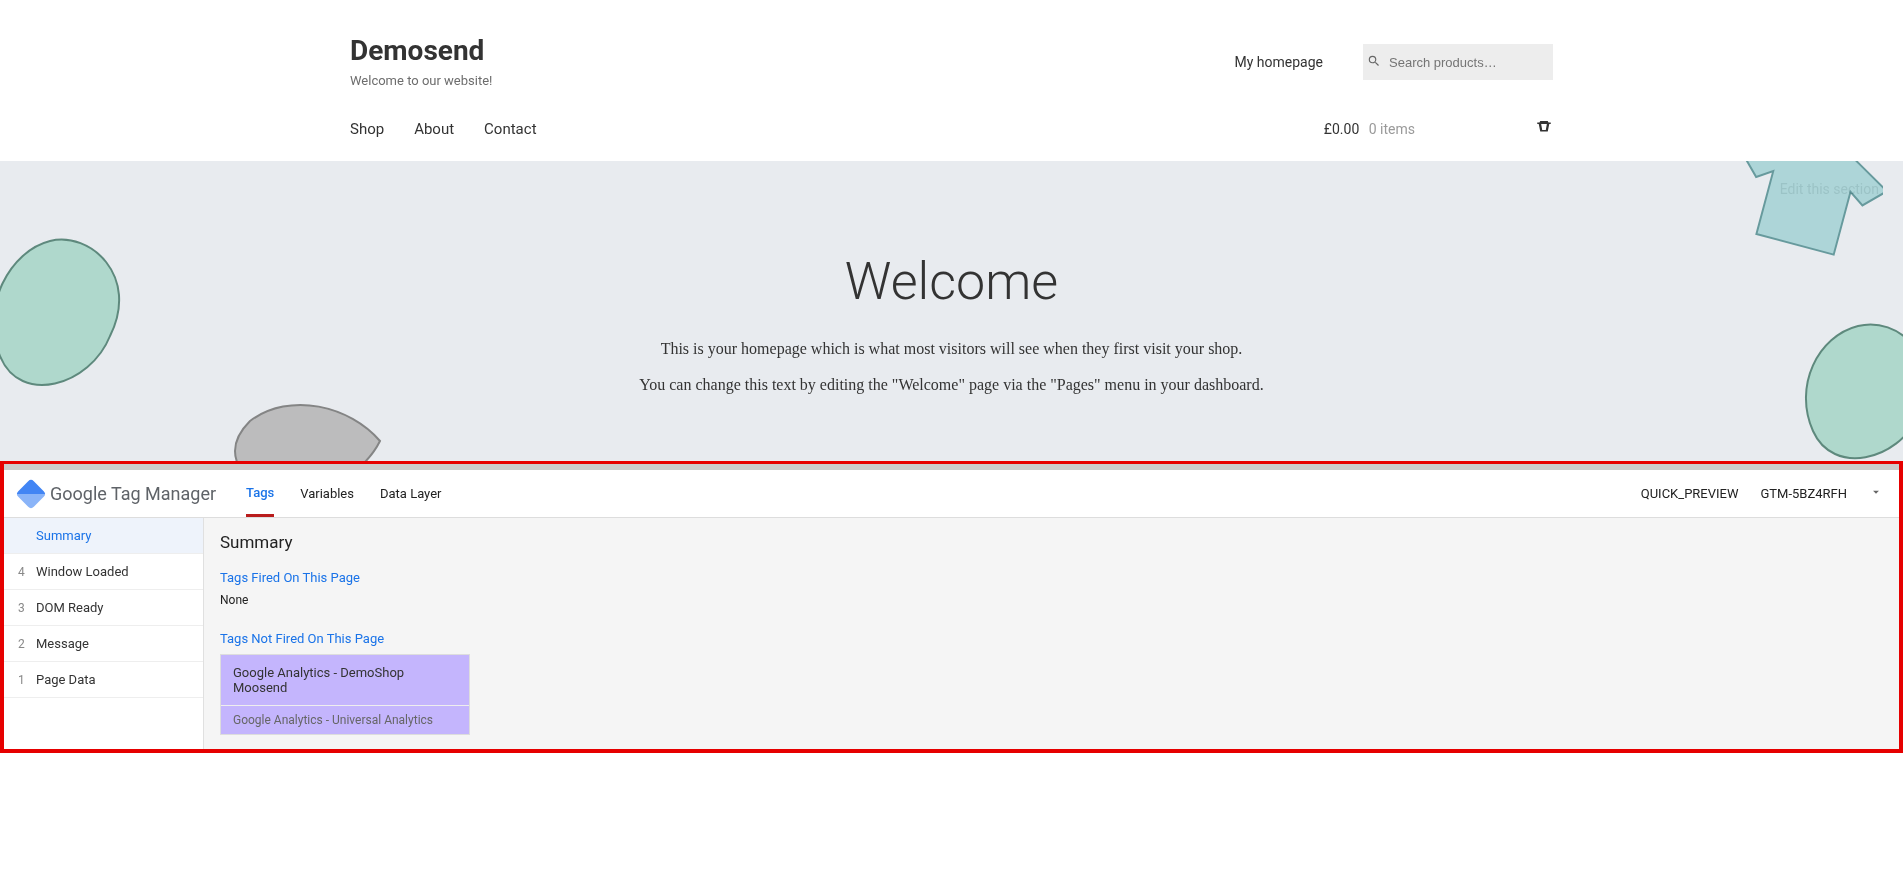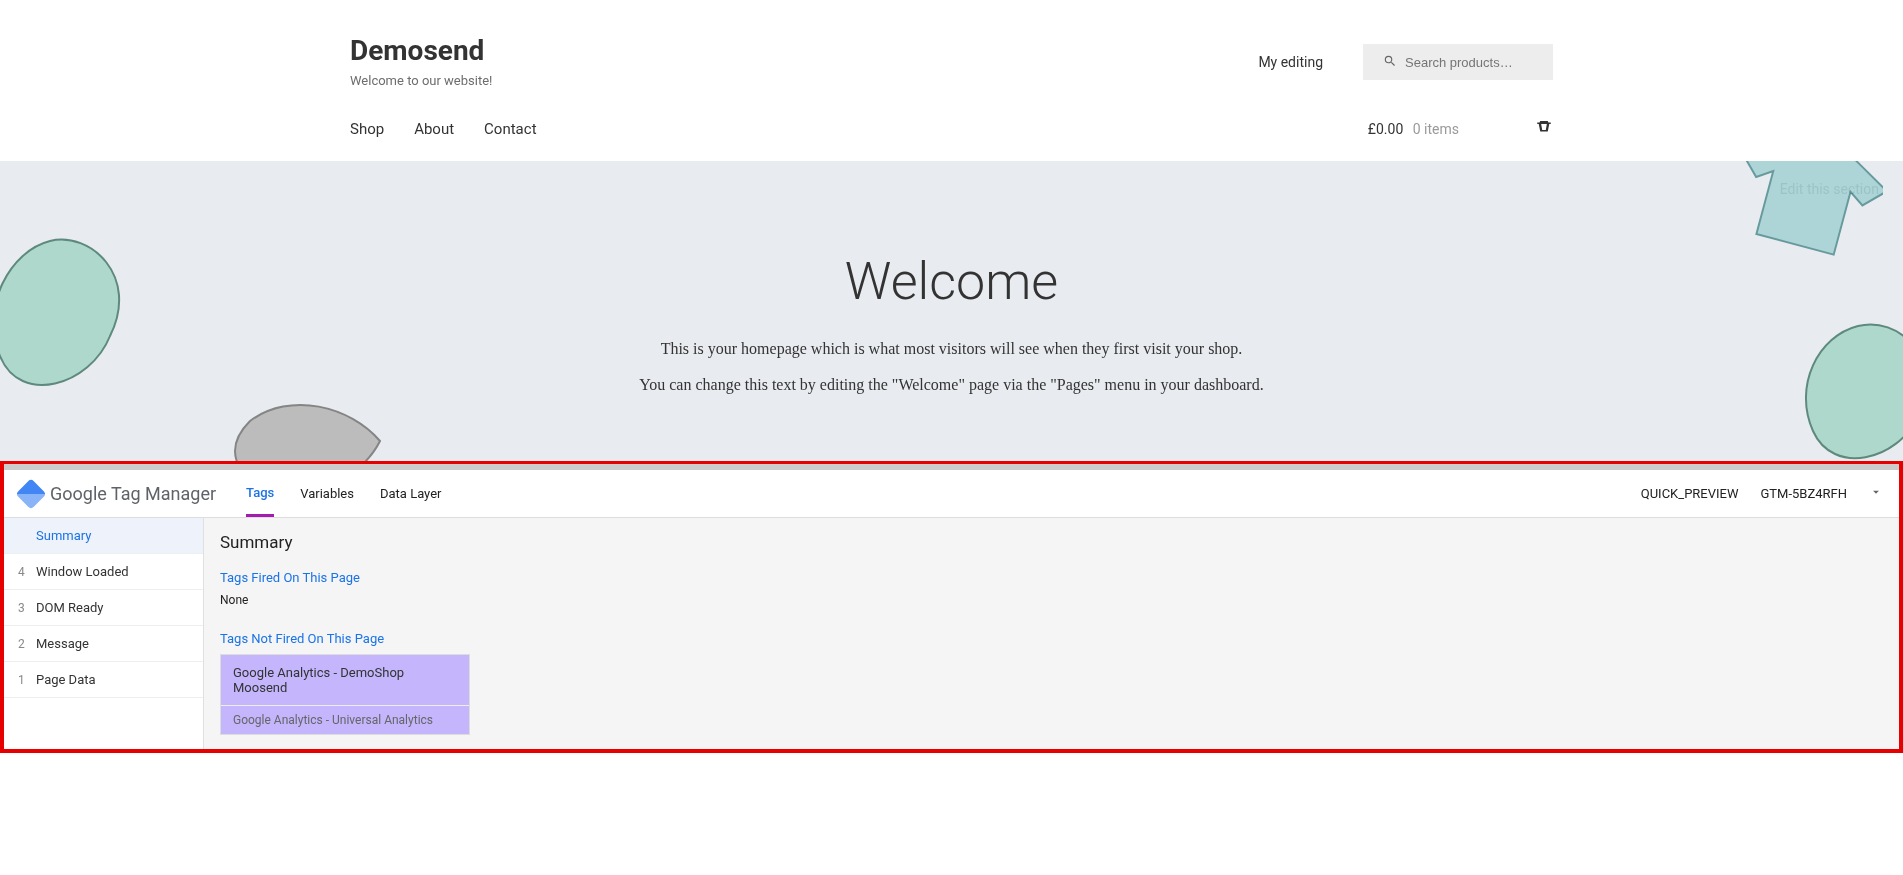--- a/index.html
+++ b/index.html
@@ -18,35 +18,35 @@
     padding: 34px 350px 0 350px;
   }
   .brand-title { font-size: 28px; font-weight: 700; color: #333; }
   .brand-tag   { font-size: 13px; color: #6d6d6d; margin-top: 6px; }
   .header-right { display: flex; align-items: center; gap: 40px; margin-top: 10px;}
   .my-account { font-size: 14px; color: #333; cursor: pointer; }
   .search-box {
     width: 190px; height: 36px;
     background: #ededed;
     display: flex; align-items: center;
-    padding: 0 20px; gap: 8px;
+    padding: 0 4px; gap: 8px;
   }
   .search-box svg { width: 14px; height: 14px; fill:#666; }
   .search-box input {
     border: none; outline: none; background: transparent;
     font-size: 13px; color:#666; width: 100%;
   }
   .nav-row {
     display: flex; justify-content: space-between; align-items: center;
     padding: 30px 350px 22px 350px;
     border-bottom: 0px;
   }
   .nav-links { display: flex; gap: 30px; }
   .nav-links a { color:#333; font-size: 15px; text-decoration: none; cursor: pointer;}
-  .cart-area { display:flex; align-items:center; gap:76px; font-size:14px; color:#333;}
+  .cart-area { display:flex; align-items:center; gap:120px; font-size:14px; color:#333;}
   .cart-price { color:#333;}
   .cart-items{ color:#9a9a9a; margin-left:6px;}
   .cart-icon svg{ width:18px;height:18px; fill:#333;}
   
   .hero {
     background:#e8ebef;
     position: relative;
     height: 300px;
     overflow: hidden;
     text-align: center;
@@ -88,21 +88,21 @@
     display:flex; align-items:center;
     background:#fff;
     border-bottom:1px solid #ddd;
     padding:0 16px; gap:20px;
   }
   .gtm-logo{ display:flex; align-items:center; gap:8px; margin-right:10px;}
   .gtm-logo-text{ font-size:18px; color:#5f6368;}
   .gtm-logo-text .google{ color:#5f6368; font-weight:400;}
   .gtm-tabs{ display:flex; gap:26px; font-size:13px; align-items:center;}
   .gtm-tab{ color:#222; cursor:pointer; padding:14px 0;}
-  .gtm-tab.active{ color:#1a73e8; border-bottom:3px solid #a21caf; font-weight:500;}
+  .gtm-tab.active{ color:#1a73e8; border-bottom:3px solid #b91c1c; font-weight:500;}
   .gtm-header-right{ margin-left:auto; display:flex; align-items:center; gap:22px; font-size:13px; color:#222;}
   .chevron svg{ width:14px; height:14px; fill:#666;}
   .gtm-body{ display:flex; min-height:210px;}
   .gtm-sidebar{
     width:200px; background:#fff; border-right:1px solid #e0e0e0;
   }
   .gtm-side-item{
     display:flex; align-items:center; gap:8px;
     padding:10px 14px; font-size:13px; cursor:pointer;
     border-bottom:1px solid #eee;
@@ -130,21 +130,21 @@
 </style>
 </head>
 <body>
 
 <div class="site-header">
   <div>
     <div class="brand-title">Demosend</div>
     <div class="brand-tag">Welcome to our website!</div>
   </div>
   <div class="header-right">
-    <span class="my-account">My editing</span>
+    <span class="my-account">My homepage</span>
     <div class="search-box">
       <span>
         <svg viewBox="0 0 24 24">
             <path d="M15.5 14h-.79l-.28-.27A6.47 6.47 0 0016 9.5 6.5 6.5 0 109.5 16a6.47 6.47 0 004.23-1.57l.27.28v.79l5 4.99L20.49 19l-4.99-5zm-6 0A4.5 4.5 0 1114 9.5 4.5 4.5 0 019.5 14z"></path>
           </svg>
       </span>
       <input type="text" placeholder="Search products…" style="">
     </div>
   </div>
 </div>

